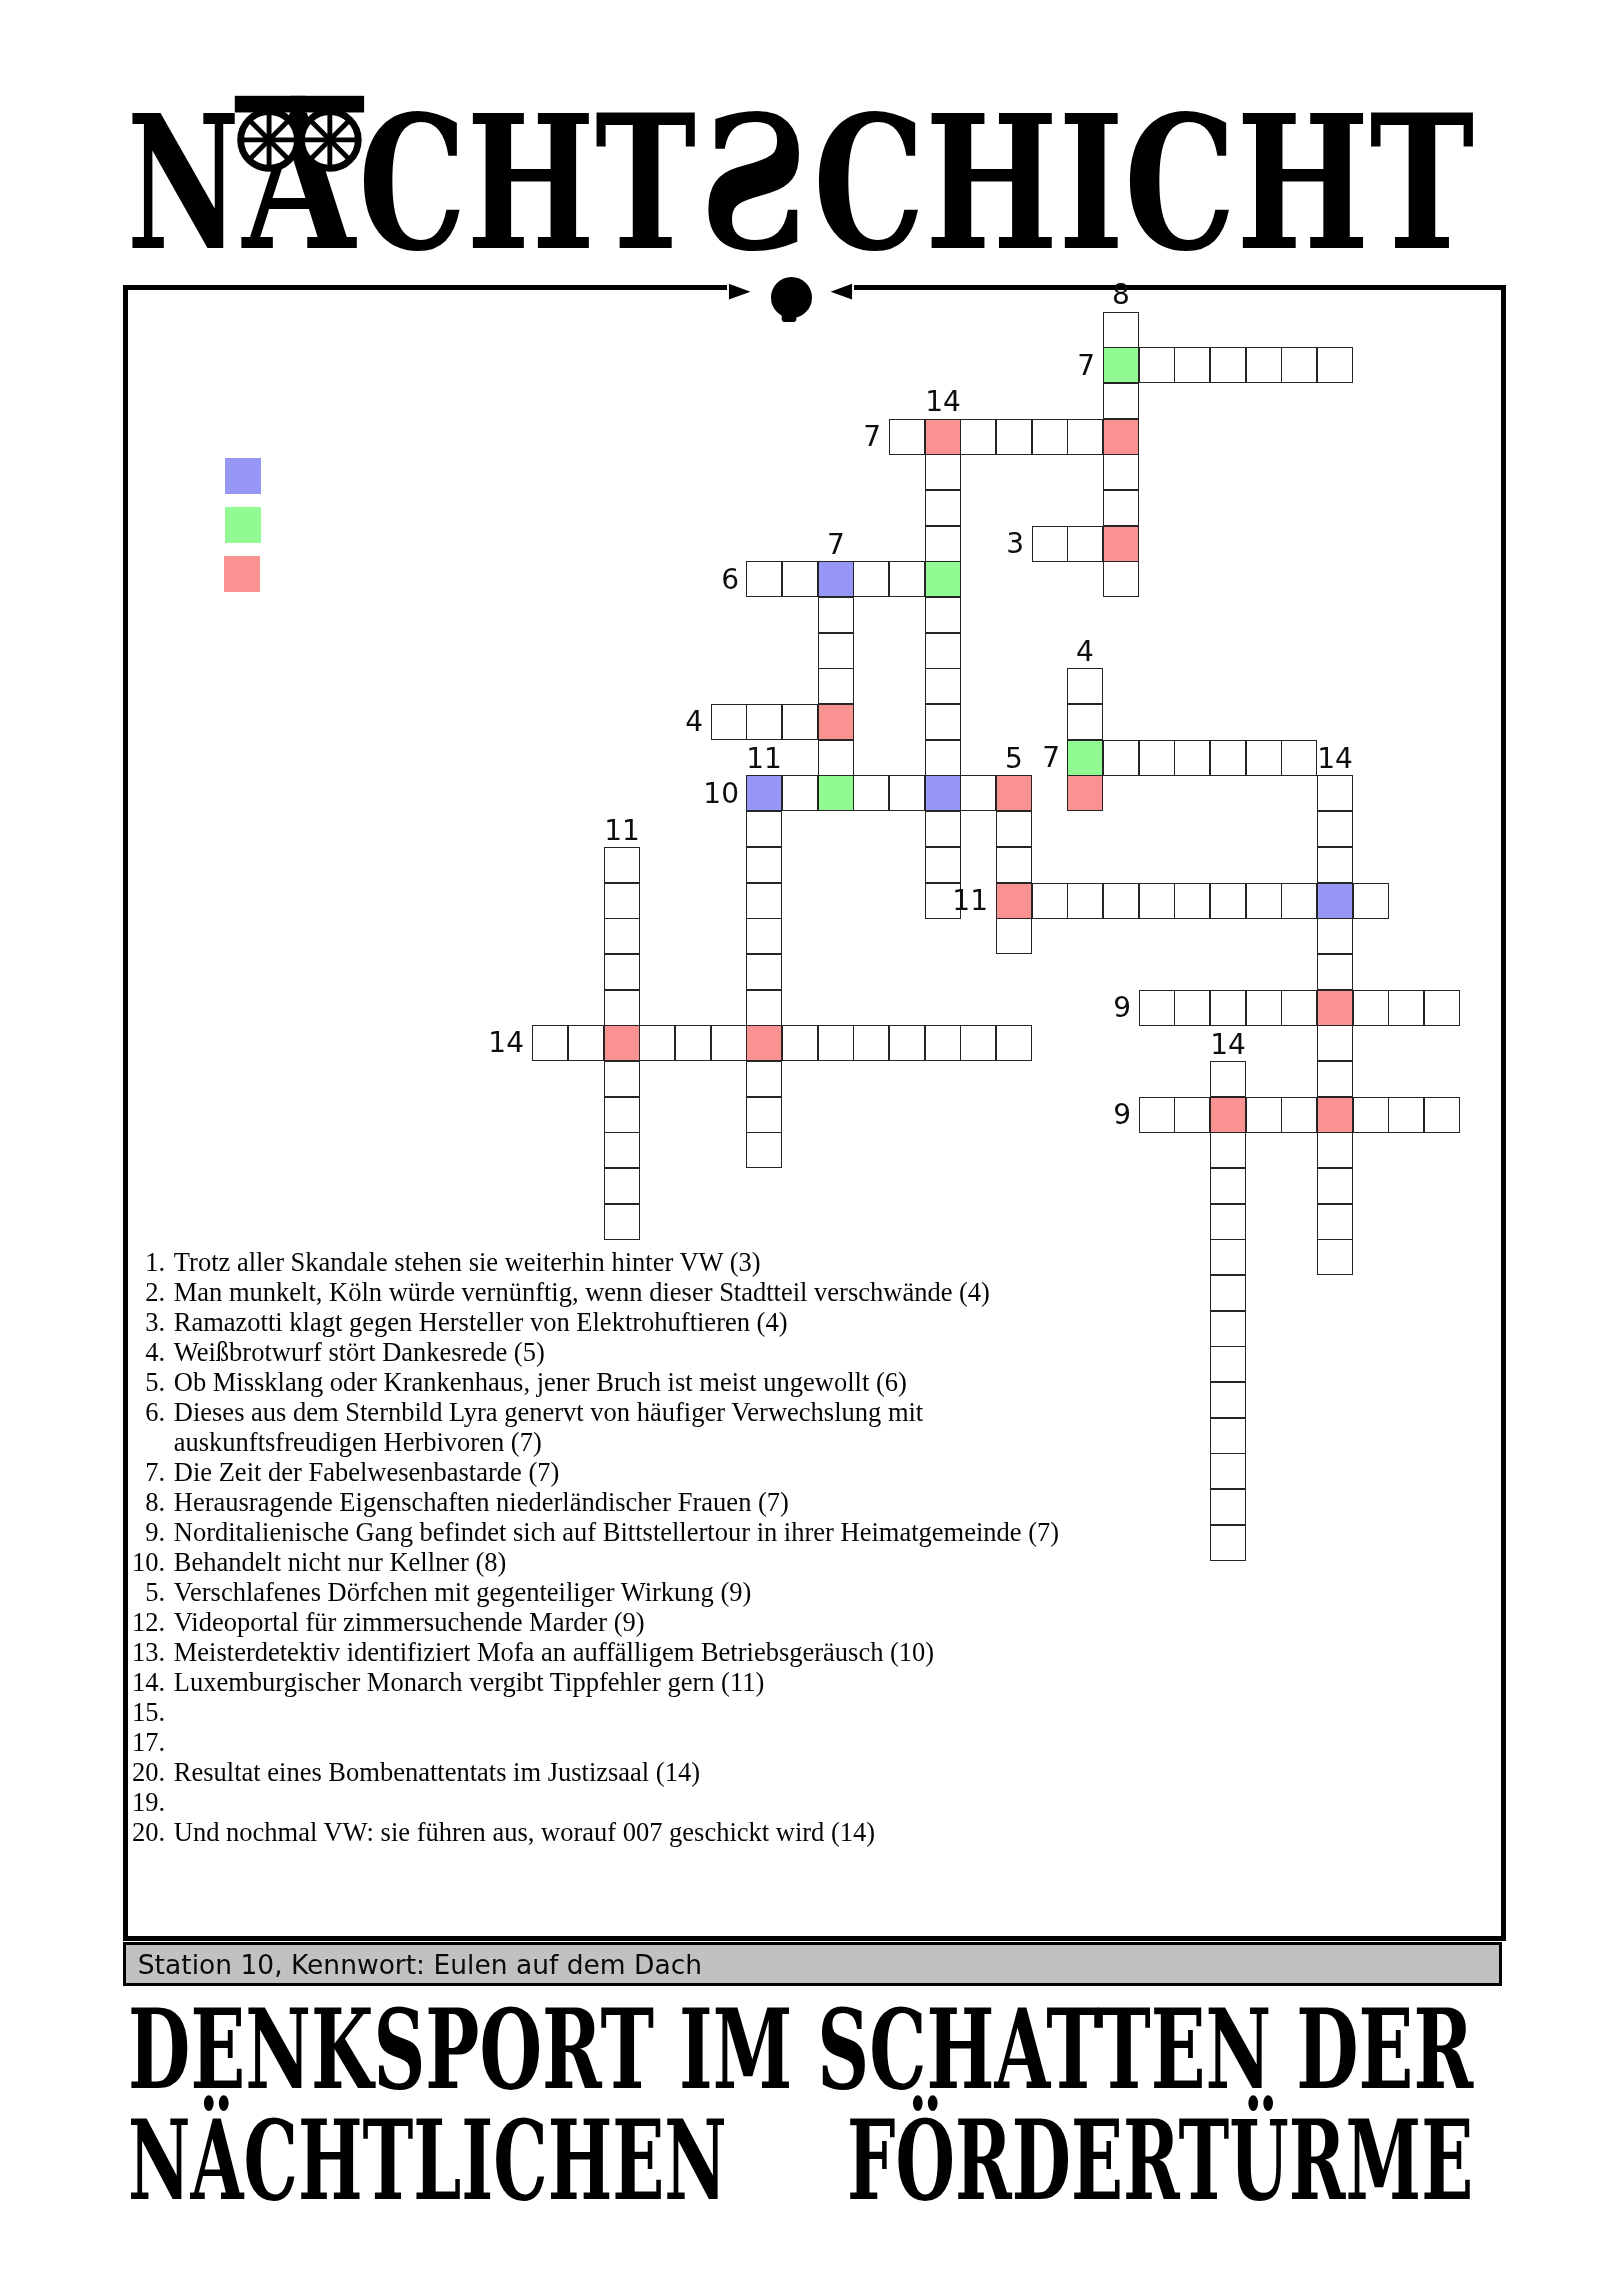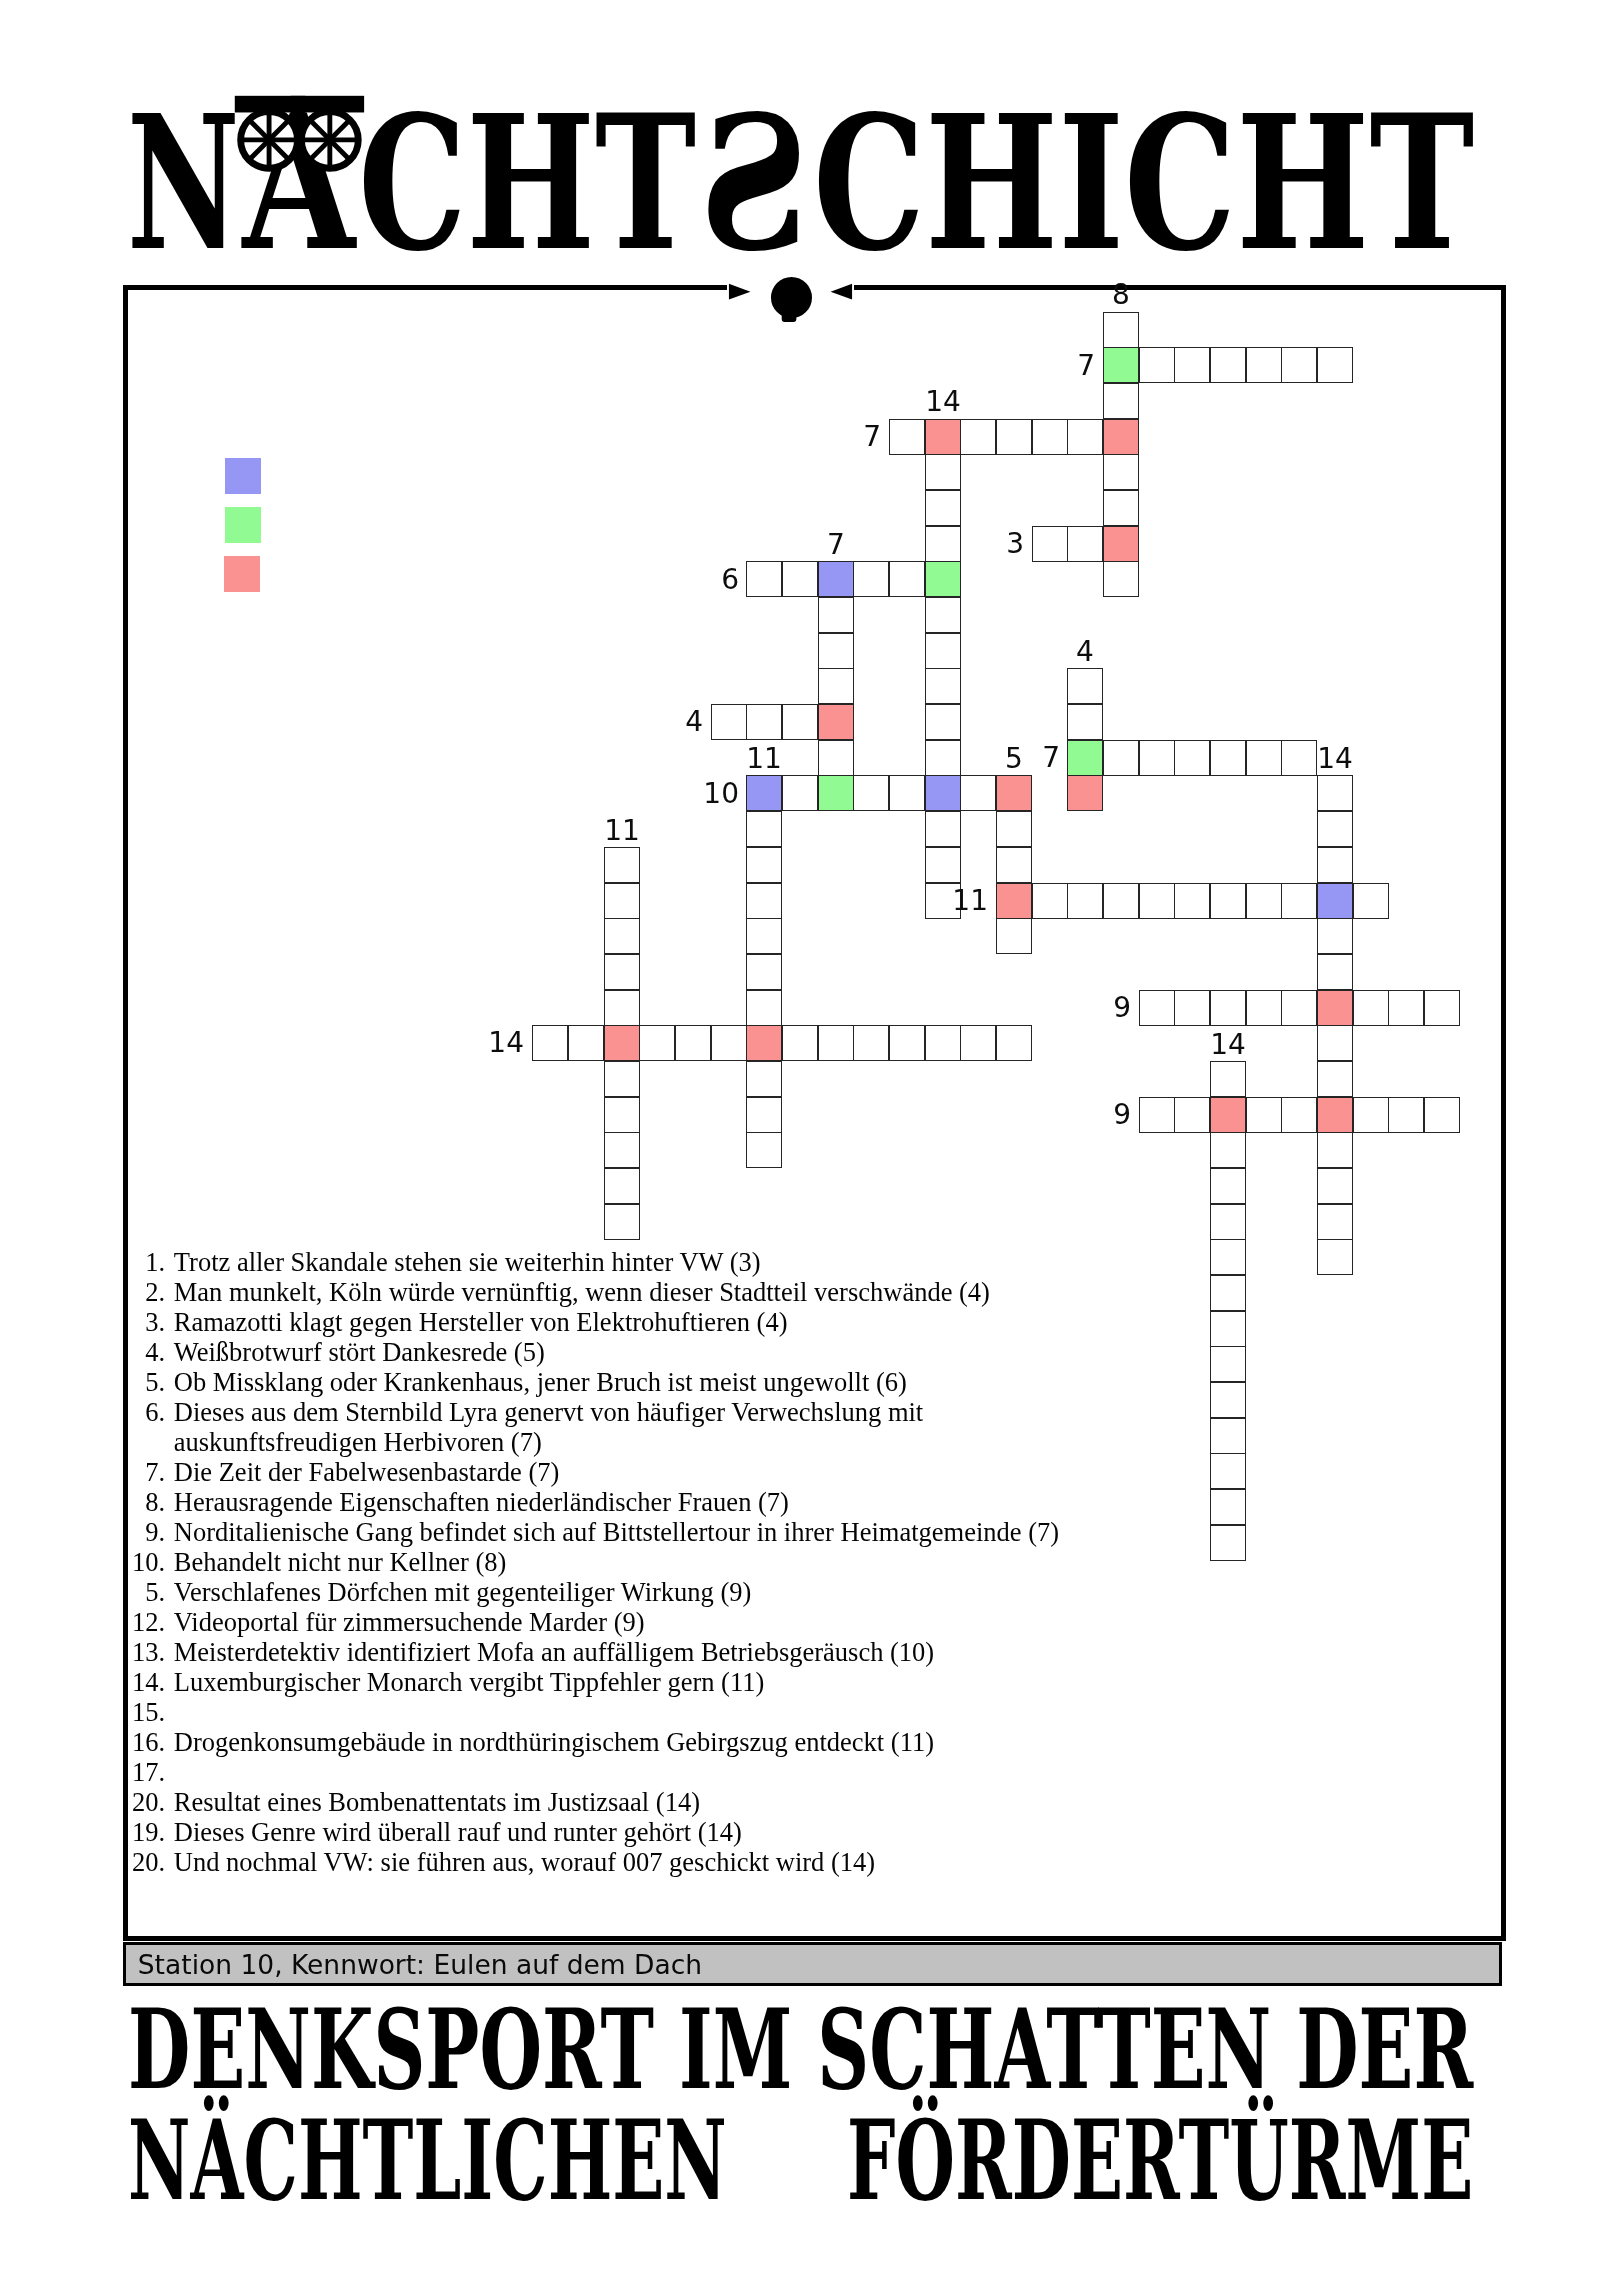--- a/index.html
+++ b/index.html
@@ -331,33 +331,28 @@
         <div class="clue-text">Meisterdetektiv identifiziert Mofa an auffälligem Betriebsgeräusch (10)</div>
       </div>
       <div class="clue-line">
         <div class="clue-num">14.</div>
         <div class="clue-text">Luxemburgischer Monarch vergibt Tippfehler gern (11)</div>
       </div>
       <div class="clue-line">
         <div class="clue-num">15.</div>
       </div>
       <div class="clue-line">
-        <div class="clue-num">16.</div>
-        <div class="clue-text">Drogenkonsumgebäude in nordthüringischem Gebirgszug entdeckt (11)</div>
-      </div>
-      <div class="clue-line">
         <div class="clue-num">17.</div>
       </div>
       <div class="clue-line">
         <div class="clue-num">20.</div>
         <div class="clue-text">Resultat eines Bombenattentats im Justizsaal (14)</div>
       </div>
       <div class="clue-line">
         <div class="clue-num">19.</div>
-        <div class="clue-text">Dieses Genre wird überall rauf und runter gehört (14)</div>
       </div>
       <div class="clue-line">
         <div class="clue-num">20.</div>
         <div class="clue-text">Und nochmal VW: sie führen aus, worauf 007 geschickt wird (14)</div>
       </div>
     </div>
 
   <div id="footer-bar">
     <span id="footer-text">Station 10, Kennwort: Eulen auf dem Dach</span>
   </div>

